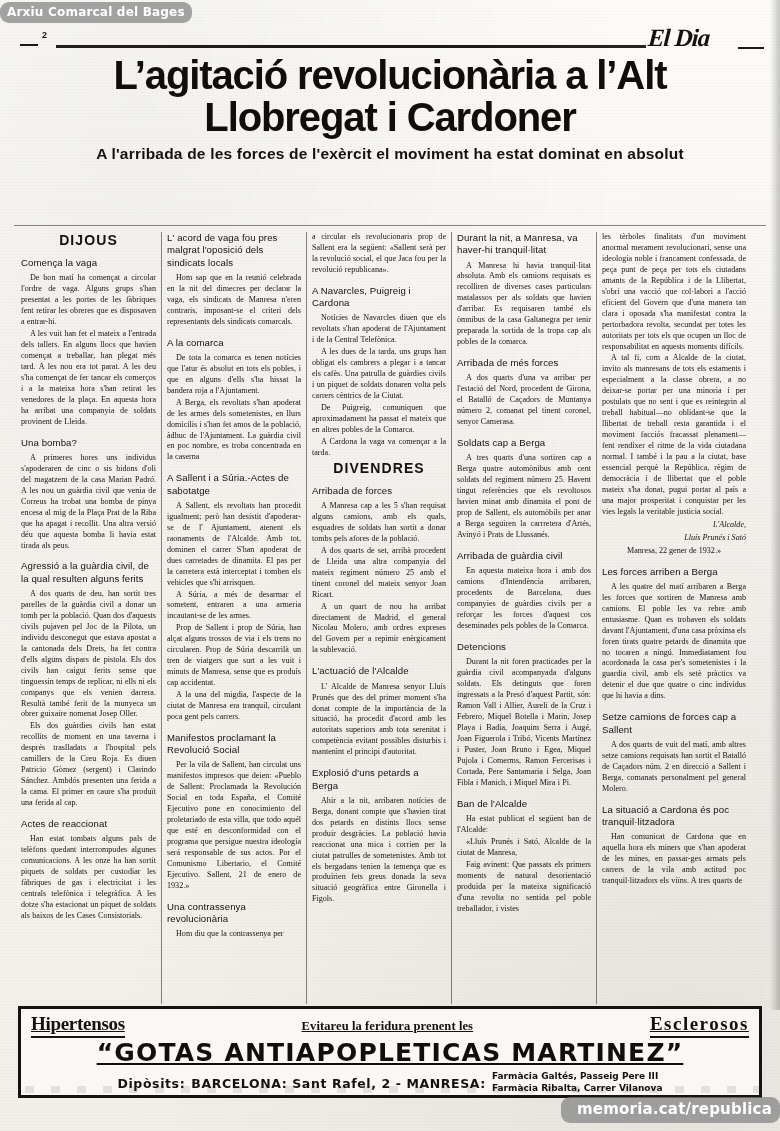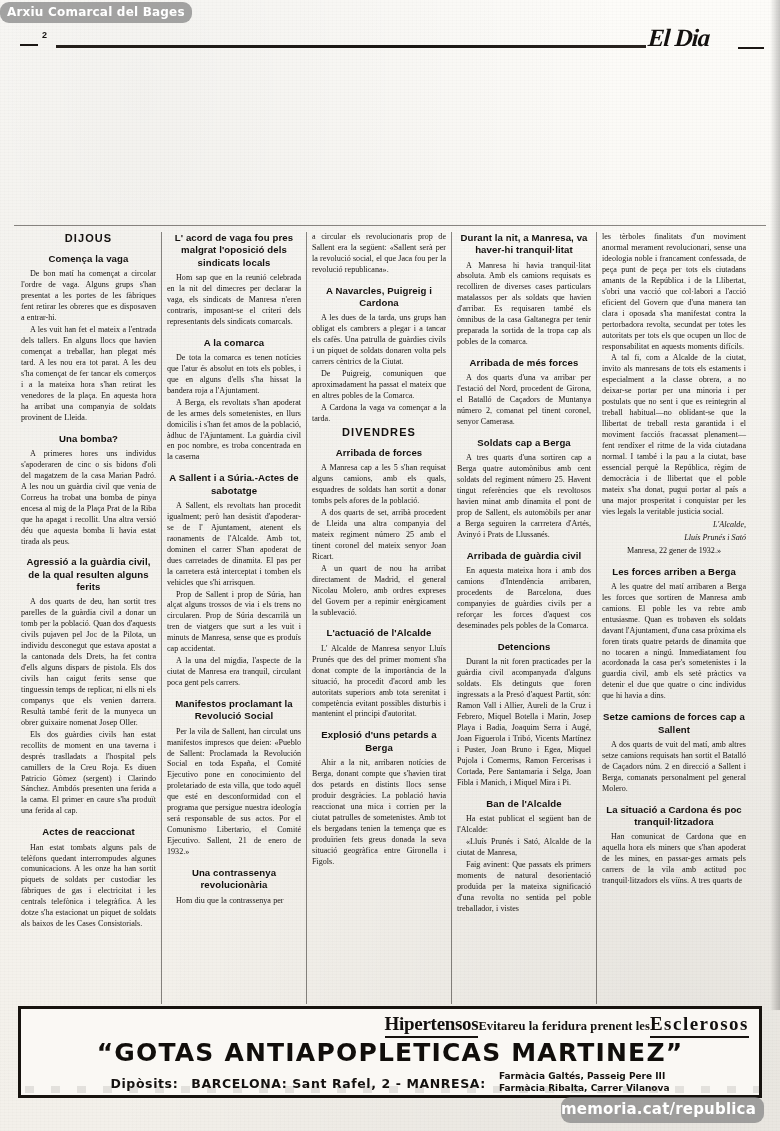--- a/index.html
+++ b/index.html
@@ -36,21 +36,21 @@
     background:rgba(130,130,130,.72);
     color:#fff;
     font-family:"DejaVu Sans", sans-serif;
     font-weight:700;
     letter-spacing:.2px;
     line-height:1;
     white-space:nowrap;
     border-radius:9px;
   }
   .wm-archive{left:0;top:2px;padding:4px 7px 5px 7px;font-size:12px;}
-  .wm-site{right:16px;bottom:8px;padding:5px 8px 6px 0;font-size:15px;margin-top:17px;}
+  .wm-site{right:0;bottom:8px;padding:5px 8px 6px 16px;font-size:15px;margin-top:17px;}
 
   
   .masthead{position:absolute;left:12px;top:30px;width:756px;height:26px;}
   .folio{
     position:absolute;left:30px;top:0px;
     font-family:"Liberation Sans", sans-serif;
     font-weight:700;font-size:9px;
   }
   .rule-left{
     position:absolute;left:8px;top:14px;width:18px;height:2px;background:#1b1714;
@@ -106,33 +106,32 @@
     padding:0 5px 0 5px;
     position:relative;
     box-sizing:border-box;
   }
   .col + .col{border-left:1px solid rgba(40,36,32,.55);}
   .col.wide{width:155px;}
 
   .kicker{
     font-family:"Liberation Sans", sans-serif;
     font-weight:700;
-    font-size:11px;
+    font-size:14px;
     text-align:center;
     letter-spacing:1.1px;
     margin:0 0 7px 0;
   }
   .subhd{
     font-family:"Liberation Sans", sans-serif;
-    font-weight:700;
+    font-weight:400;
     font-size:9.6px;
     line-height:1.28;
     letter-spacing:.1px;
     margin:9px 0 4px 0;
-    text-align:center;
   }
   .subhd:first-child{margin-top:0;}
   p.body{
     font-family:"Liberation Serif", serif;
     font-size:8.1px;
     line-height:1.355;
     text-align:justify;
     text-indent:9px;
     margin:0 0 1px 0;
     word-spacing:.25px;
@@ -151,22 +150,23 @@
 
   
   .advert{
     position:absolute;left:18px;top:1006px;width:744px;height:92px;
     border:3px solid #17130f;
     box-sizing:border-box;
     background:#faf8f4;
     padding:4px 10px 0 10px;
   }
   .ad-row1{
-    display:flex;align-items:baseline;justify-content:flex-end;
+    display:flex;align-items:baseline;justify-content:space-between;
     height:24px;
+    text-decoration:underline;
   }
   .ad-left{
     font-family:"Liberation Serif", serif;
     font-weight:700;font-size:19px;letter-spacing:-.3px;
     border-bottom:2px solid #17130f;padding-bottom:1px;
   }
   .ad-mid{
     font-family:"Liberation Serif", serif;
     font-weight:700;font-size:12.5px;letter-spacing:.1px;
   }
@@ -177,24 +177,25 @@
   }
   .ad-product{
     text-align:center;
     font-family:"DejaVu Sans", sans-serif;
     font-weight:700;
     font-size:25px;
     letter-spacing:1.2px;
     line-height:1.05;
     margin-top:3px;
     color:#110e0b;
+    text-decoration:underline;
   }
   .ad-row3{
     display:flex;align-items:center;justify-content:center;
-    margin-top:5px;gap:13px;
+    margin-top:5px;gap:6px;
   }
   .ad-dep{
     font-family:"DejaVu Sans", sans-serif;
     font-weight:700;font-size:12.5px;letter-spacing:.6px;
     white-space:nowrap;
   }
   .ad-pharm{
     font-family:"DejaVu Sans", sans-serif;
     font-weight:700;font-size:9px;line-height:1.32;
     text-align:left;white-space:nowrap;
@@ -213,20 +214,25 @@
   <div class="edge-shadow"></div>
 
   <div class="masthead">
     <div class="rule-left"></div>
     <div class="folio">2</div>
     <div class="rule-main"></div>
     <div class="eldia">El Dia</div>
     <div class="rule-right"></div>
   </div>
 
+  <div class="headwrap">
+    <div class="headline">L’agitació revolucionària a l’Alt</div>
+    <div class="headline">Llobregat i Cardoner</div>
+    <div class="subhead">A l'arribada de les forces de l'exèrcit el moviment ha estat dominat en absolut</div>
+  </div>
   <div class="hr-under"></div>
 
   <div class="cols" id="cols">
       <div class="col">
         <div class="kicker">DIJOUS</div>
         <h3 class="subhd">Comença la vaga</h3>
         <p class="body">De bon matí ha començat a circolar l'ordre de vaga. Alguns grups s'han presentat a les portes de les fàbriques fent retirar les obreres que es disposaven a entrar-hi.</p>
         <p class="body">A les vuit han fet el mateix a l'entrada dels tallers. En alguns llocs que havien començat a treballar, han plegat més tard. A les nou era tot parat. A les deu s'ha començat de fer tancar els comerços i a la mateixa hora s'han retirat les venedores de la plaça. En aquesta hora ha arribat una companyia de soldats provinent de Lleida.</p>
         <h3 class="subhd">Una bomba?</h3>
         <p class="body">A primeres hores uns individus s'apoderaren de cinc o sis bidons d'oli del magatzem de la casa Marian Padró. A les nou un guàrdia civil que venia de Correus ha trobat una bomba de pinya encesa al mig de la Plaça Prat de la Riba que ha apagat i recollit. Una altra versió déu que aquesta bomba li havia estat tirada als peus.</p>
@@ -237,30 +243,32 @@
         <p class="body">Han estat tombats alguns pals de telèfons quedant interrompudes algunes comunicacions. A les onze ha han sortit piquets de soldats per custodiar les fàbriques de gas i electricitat i les centrals telefònica i telegràfica. A les dotze s'ha estacionat un piquet de soldats als baixos de les Cases Consistorials.</p>
       </div>
       <div class="col">
         <h3 class="subhd">L' acord de vaga fou pres malgrat l'oposició dels sindicats locals</h3>
         <p class="body">Hom sap que en la reunió celebrada en la nit del dimecres per declarar la vaga, els sindicats de Manresa n'eren contraris, imposant-se el criteri dels representants dels sindicats comarcals.</p>
         <h3 class="subhd">A la comarca</h3>
         <p class="body">De tota la comarca es tenen notícies que l'atur és absolut en tots els pobles, i que en alguns d'ells s'ha hissat la bandera roja a l'Ajuntament.</p>
         <p class="body">A Berga, els revoltats s'han apoderat de les armes dels sometenistes, en llurs domicilis i s'han fet amos de la població, àdhuc de l'Ajuntament. La guàrdia civil en poc nombre, es troba concentrada en la caserna</p>
         <h3 class="subhd">A Sallent i a Súria.-Actes de sabotatge</h3>
         <p class="body">A Sallent, els revoltats han procedit igualment; però han desistit d'apoderar-se de l' Ajuntament, atenent els raonaments de l'Alcalde. Amb tot, dominen el carrer S'han apoderat de dues carretades de dinamita. El pas per la carretera està interceptat i tomben els vehicles que s'hi arrisquen.</p>
+        <p class="body">A Súria, a més de desarmar el sometent, entraren a una armeria incautant-se de les armes.</p>
         <p class="body">Prop de Sallent i prop de Súria, han alçat alguns trossos de via i els trens no circularen. Prop de Súria descarrilà un tren de viatgers que surt a les vuit i minuts de Manresa, sense que es produís cap accidentat.</p>
         <p class="body">A la una del migdia, l'aspecte de la ciutat de Manresa era tranquil, circulant poca gent pels carrers.</p>
         <h3 class="subhd">Manifestos proclamant la Revolució Social</h3>
         <p class="body">Per la vila de Sallent, han circulat uns manifestos impresos que deien: «Pueblo de Sallent: Proclamada la Revolución Social en toda España, el Comité Ejecutivo pone en conocimiento del proletariado de esta villa, que todo aquél que esté en desconformidad con el programa que persigue nuestra ideología será responsable de sus actos. Por el Comunismo Libertario, el Comité Ejecutivo. Sallent, 21 de enero de 1932.»</p>
         <h3 class="subhd">Una contrassenya revolucionària</h3>
         <p class="body">Hom diu que la contrassenya per</p>
       </div>
       <div class="col">
         <p class="body noind">a circular els revolucionaris prop de Sallent era la següent: «Sallent serà per la revolució social, el que Jaca fou per la revolució republicana».</p>
         <h3 class="subhd">A Navarcles, Puigreig i Cardona</h3>
+        <p class="body">Notícies de Navarcles diuen que els revoltats s'han apoderat de l'Ajuntament i de la Central Telefònica.</p>
         <p class="body">A les dues de la tarda, uns grups han obligat els cambrers a plegar i a tancar els cafès. Una patrulla de guàrdies civils i un piquet de soldats donaren volta pels carrers cèntrics de la Ciutat.</p>
         <p class="body">De Puigreig, comuniquen que aproximadament ha passat el mateix que en altres pobles de la Comarca.</p>
         <p class="body">A Cardona la vaga va començar a la tarda.</p>
         <div class="kicker">DIVENDRES</div>
         <h3 class="subhd">Arribada de forces</h3>
         <p class="body">A Manresa cap a les 5 s'han requisat alguns camions, amb els quals, esquadres de soldats han sortit a donar tombs pels afores de la població.</p>
         <p class="body">A dos quarts de set, arribà procedent de Lleida una altra companyia del mateix regiment número 25 amb el tinent coronel del mateix senyor Joan Ricart.</p>
         <p class="body">A un quart de nou ha arribat directament de Madrid, el general Nicolau Molero, amb ordres expreses del Govern per a repimir enèrgicament la sublevació.</p>
         <h3 class="subhd">L'actuació de l'Alcalde</h3>
         <p class="body">L' Alcalde de Manresa senyor Lluís Prunés que des del primer moment s'ha donat compte de la importància de la situació, ha procedit d'acord amb les autoritats superiors amb tota serenitat i competència evitant possibles disturbis i mantenint el principi d'autoritat.</p>

